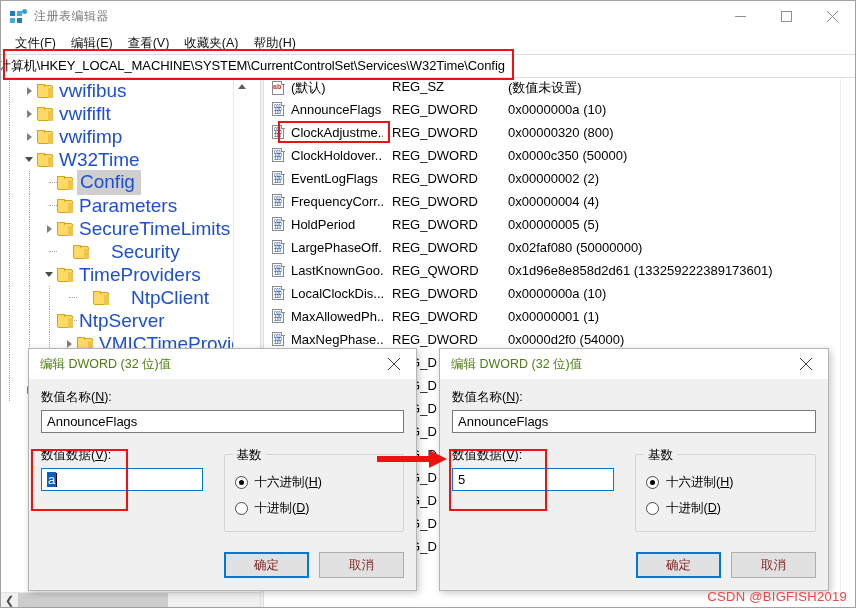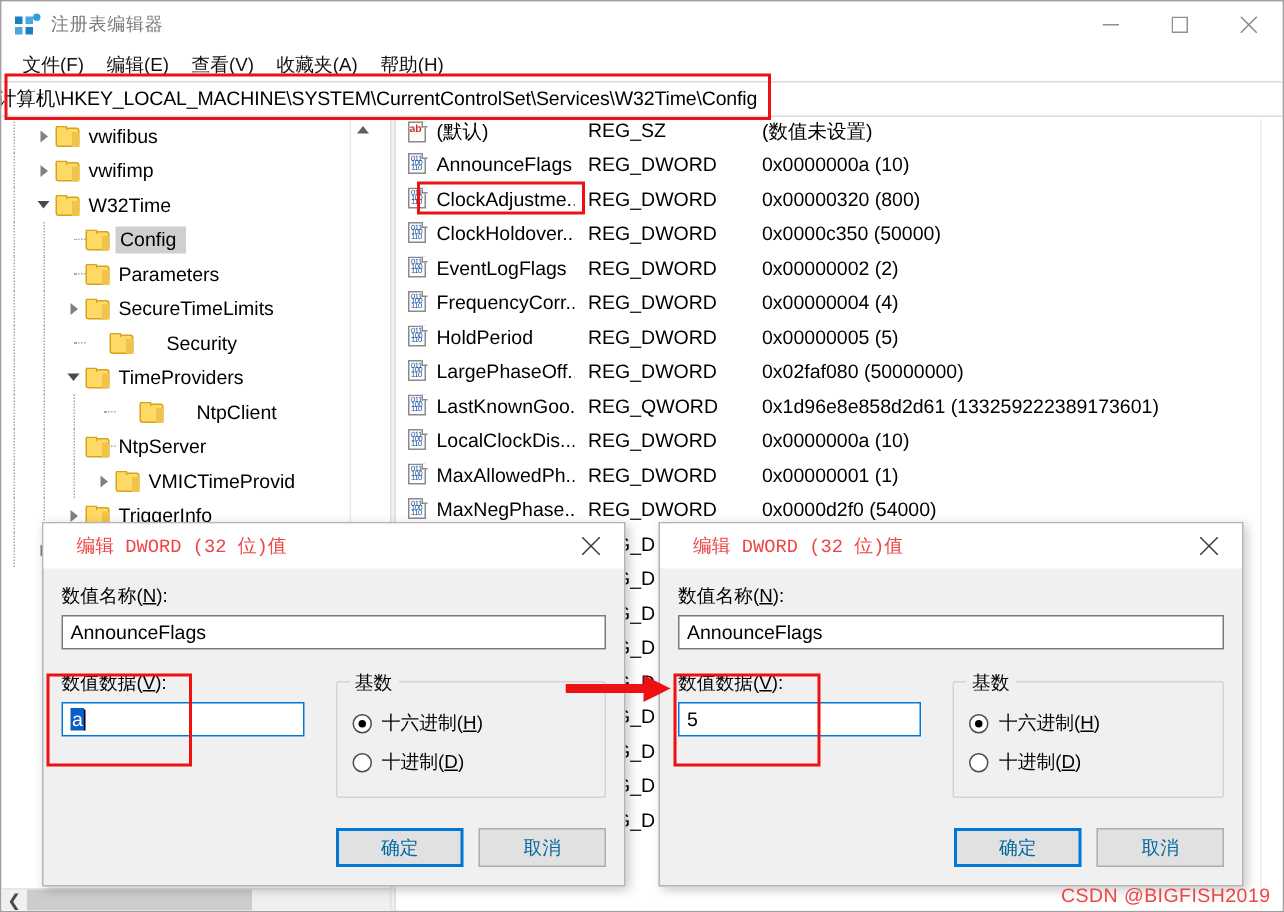--- a/index.html
+++ b/index.html
@@ -127,21 +127,21 @@
     background: #ffd966;
     border: 1px solid #d6a419;
     border-bottom: none;
     border-radius: 1px 1px 0 0;
   }
   .folder .fsh {
     position: absolute; left: 11px; top: 4px;
     width: 5px; height: 10px;
     background: #f0c34a;
   }
-  .trow .tlabel { font-size: 13px; color: #000000; }
+  .trow .tlabel { font-size: 19px; color: #1d4ed8; }
   .trow.sel .tlabel {
     background: #cfcfcf; padding: 1px 6px 2px 3px;
     margin-left: -2px;
   }
   .guide {
     position: absolute; top: 0; width: 1px; height: 23px;
     border-left: 1px dotted #a8a8a8;
   }
   .guide-h {
     position: absolute; width: 8px; height: 1px;
@@ -265,21 +265,21 @@
     background: #f0f0f0;
     border: 1px solid #b4b4b4;
     box-shadow: 2px 2px 7px rgba(0,0,0,0.22);
   }
   .dlg-title {
     height: 30px; background: #ffffff;
     display: flex; align-items: center;
     position: relative;
   }
   .dlg-title .t {
-    font-size: 12.5px; color: #ef4444; margin-left: 22px; font-family: Liberation Mono, monospace;
+    font-size: 12.5px; color: #4d7c0f; margin-left: 11px;
   }
   .dlg-close {
     position: absolute; right: 0; top: 0;
     width: 44px; height: 30px;
     display: flex; align-items: center; justify-content: center;
   }
   .dlg-body { padding: 10px 12px 0 12px; position: relative; }
   .flabel { font-size: 12.5px; color: #000; margin-bottom: 4px; }
   .flabel u { text-decoration: underline; }
   .tbox {
@@ -313,21 +313,21 @@
     content: ""; position: absolute; left: 3px; top: 3px;
     width: 5px; height: 5px; border-radius: 50%; background: #000;
   }
   .radio-label { font-size: 12.5px; color: #000; }
   .dlg-buttons {
     display: flex; justify-content: flex-end; gap: 10px;
     padding: 0 12px 12px 12px;
   }
   .btn {
     width: 85px; height: 26px;
-    font-size: 12.5px; color: #0369a1;
+    font-size: 12.5px; color: #7f1d1d;
     background: #e1e1e1; border: 1px solid #adadad;
     display: flex; align-items: center; justify-content: center;
   }
   .btn.default { border: 2px solid #0078d7; background: #e1e1e1; }
 
   
   .ann {
     position: absolute; border: 2px solid #ee1111;
     pointer-events: none; background: transparent;
   }
@@ -390,20 +390,32 @@
             <div class="guide" style="left: 8px;"></div>
             <div class="exp">
               <div class="chev"></div>
             </div>
             <div class="folder">
               <div class="fb"></div>
               <div class="ft"></div>
               <div class="fsh"></div>
             </div>
             <span class="tlabel">vwifibus</span>
+          </div>
+          <div class="trow" style="padding-left: 20px;">
+            <div class="guide" style="left: 8px;"></div>
+            <div class="exp">
+              <div class="chev"></div>
+            </div>
+            <div class="folder">
+              <div class="fb"></div>
+              <div class="ft"></div>
+              <div class="fsh"></div>
+            </div>
+            <span class="tlabel">vwififlt</span>
           </div>
           <div class="trow" style="padding-left: 20px;">
             <div class="guide" style="left: 8px;"></div>
             <div class="exp">
               <div class="chev"></div>
             </div>
             <div class="folder">
               <div class="fb"></div>
               <div class="ft"></div>
               <div class="fsh"></div>

